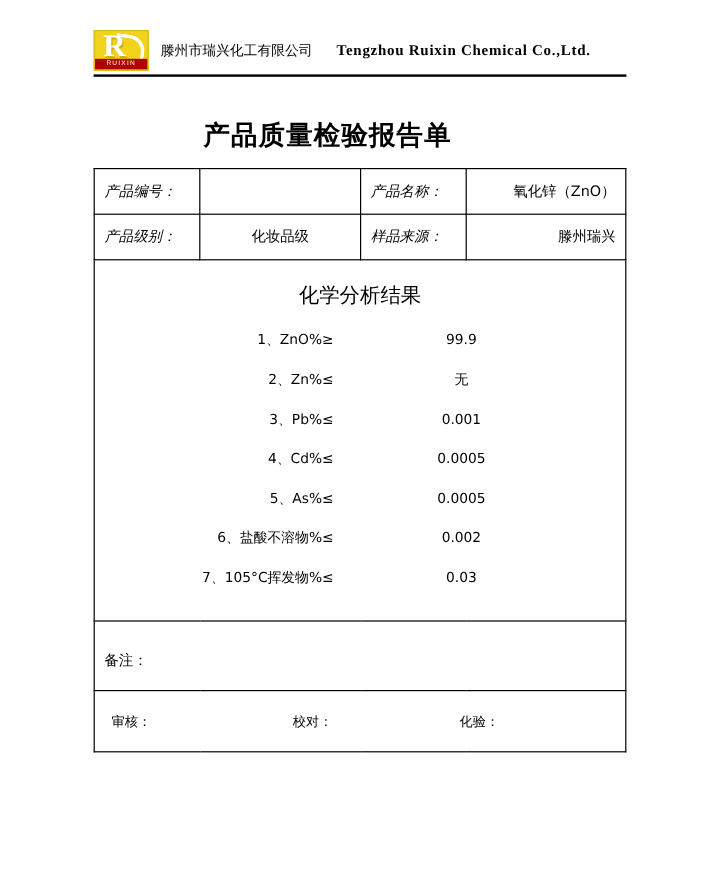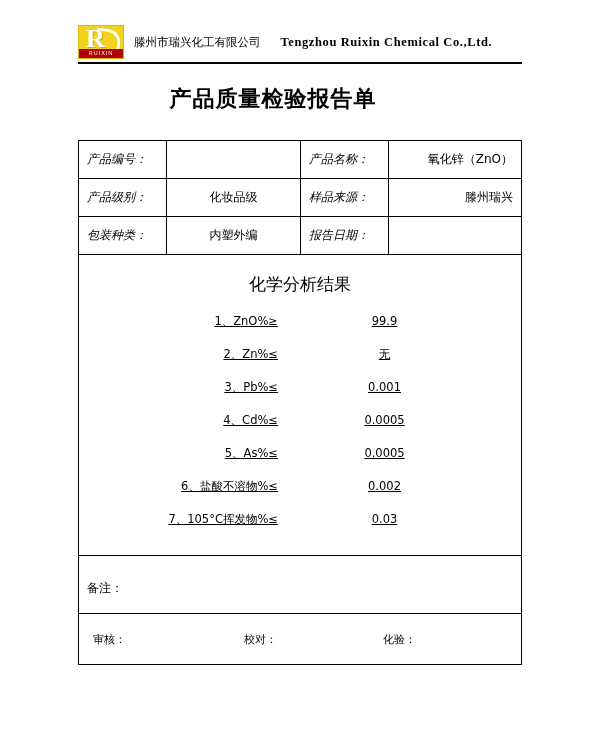--- a/index.html
+++ b/index.html
@@ -92,21 +92,21 @@
     font-weight: bold;
     letter-spacing: .6px;
     margin-left: 20px;
     white-space: nowrap;
   }
 
   
   .doc-title {
     position: absolute;
     left: 0;
-    top: 84px;
+    top: 98px;
     width: 546px;
     text-align: center;
     font-family: Liberation Serif, serif;
     font-size: 22px;
     font-weight: bold;
     letter-spacing: 1px;
   }
 
   
   .doc-table {
@@ -152,21 +152,20 @@
     width: 100%;
   }
   .results-title {
     text-align: center;
     font-family: "DejaVu Sans", sans-serif;
     font-size: 17px;
     padding-top: 18px;
   }
   .res-list {
     margin-top: 18px;
-    text-decoration: underline;
   }
   .res-row {
     display: flex;
     align-items: baseline;
     height: 33px;
   }
   .res-name {
     width: 205px;
     text-align: right;
     padding-right: 6px;
@@ -230,26 +229,20 @@
         <td class="val"></td>
         <td class="lbl">产品名称：</td>
         <td class="val-left">氧化锌（ZnO）</td>
       </tr>
       <tr>
         <td class="lbl">产品级别：</td>
         <td class="val">化妆品级</td>
         <td class="lbl">样品来源：</td>
         <td class="val-left">滕州瑞兴</td>
       </tr>
-      <tr>
-        <td class="lbl">包装种类：</td>
-        <td class="val">内塑外编</td>
-        <td class="lbl">报告日期：</td>
-        <td class="val-left"></td>
-      </tr>
 
       <tr>
         <td class="results-cell" colspan="4">
           <div class="results-inner">
             <div class="results-title">化学分析结果</div>
             <div class="res-list">
               <div class="res-row">
                 <div class="res-name">1、ZnO%≥</div>
                 <div class="res-value">99.9</div>
               </div>

